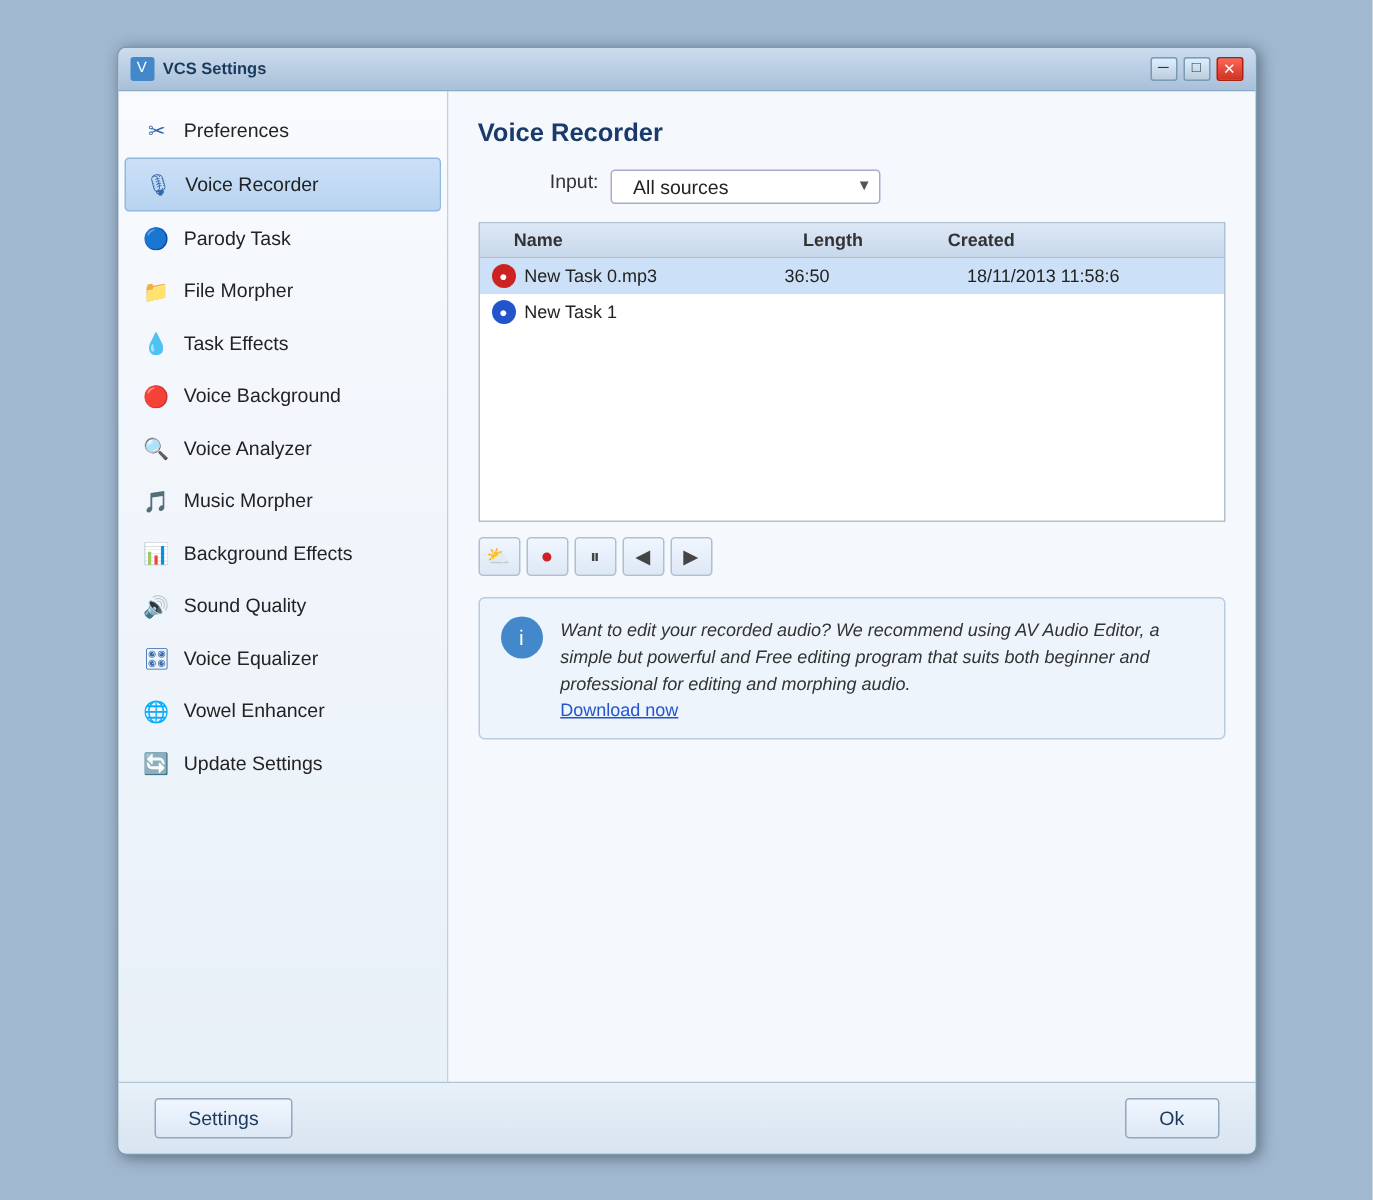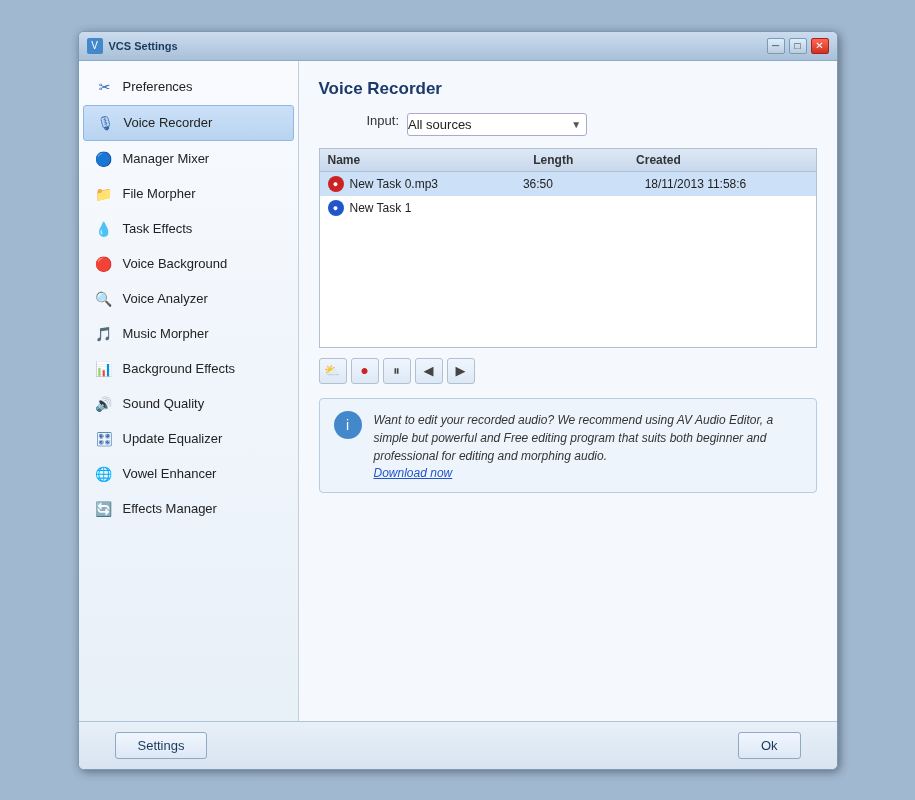--- a/index.html
+++ b/index.html
@@ -131,21 +131,21 @@
     }
     .dropdown-wrap {
       position: relative;
       display: inline-block;
     }
     .dropdown {
       appearance: none;
       background: white;
       border: 1px solid #aac;
       border-radius: 3px;
-      padding: 3px 24px 3px 0;
+      padding: 3px 24px 3px 14px;
       font-size: 13px;
       color: #222;
       width: 180px;
       cursor: pointer;
     }
     .dropdown-arrow {
       position: absolute;
       right: 6px;
       top: 50%;
       transform: translateY(-50%);
@@ -157,21 +157,21 @@
       border: 1px solid #b0c0d0;
       background: white;
       margin-bottom: 10px;
       height: 200px;
       overflow-y: auto;
     }
     .table-header {
       display: flex;
       background: linear-gradient(to bottom, #dce8f5, #c8d8ec);
       border-bottom: 1px solid #b0c0d0;
-      padding: 4px 8px;
+      padding: 4px 23px;
     }
     .th {
       font-size: 12px;
       font-weight: bold;
       color: #333;
     }
     .th-name { flex: 3; }
     .th-length { flex: 1.5; }
     .th-created { flex: 2.5; }
     .table-row {
@@ -256,26 +256,25 @@
       font-size: 12px;
       color: #333;
       line-height: 1.5;
       font-style: italic;
     }
     .info-link {
       color: #2255cc;
       text-decoration: underline;
       cursor: pointer;
       font-size: 12px;
-      font-style: italic;
     }
     .footer {
       background: linear-gradient(to bottom, #e8f0f8, #d8e4f0);
       border-top: 1px solid #b0c4d8;
-      padding: 10px 36px;
+      padding: 10px 24px;
       display: flex;
       justify-content: space-between;
       align-items: center;
     }
     .footer-btn {
       padding: 5px 22px;
       border: 1px solid #90a8c0;
       border-radius: 3px;
       background: linear-gradient(to bottom, #f0f6ff, #dde8f5);
       font-size: 13px;
@@ -308,21 +307,21 @@
     <div class="sidebar-item">
     <span class="sidebar-icon">✂</span>
     <span>Preferences</span>
   </div>
         <div class="sidebar-item active">
     <span class="sidebar-icon">🎙</span>
     <span>Voice Recorder</span>
   </div>
         <div class="sidebar-item">
     <span class="sidebar-icon">🔵</span>
-    <span>Manager Mixer</span>
+    <span>Parody Task</span>
   </div>
         <div class="sidebar-item">
     <span class="sidebar-icon">📁</span>
     <span>File Morpher</span>
   </div>
         <div class="sidebar-item">
     <span class="sidebar-icon">💧</span>
     <span>Task Effects</span>
   </div>
         <div class="sidebar-item">
@@ -340,29 +339,29 @@
         <div class="sidebar-item">
     <span class="sidebar-icon">📊</span>
     <span>Background Effects</span>
   </div>
         <div class="sidebar-item">
     <span class="sidebar-icon">🔊</span>
     <span>Sound Quality</span>
   </div>
         <div class="sidebar-item">
     <span class="sidebar-icon">🎛</span>
-    <span>Update Equalizer</span>
+    <span>Voice Equalizer</span>
   </div>
         <div class="sidebar-item">
     <span class="sidebar-icon">🌐</span>
     <span>Vowel Enhancer</span>
   </div>
         <div class="sidebar-item">
     <span class="sidebar-icon">🔄</span>
-    <span>Effects Manager</span>
+    <span>Update Settings</span>
   </div>
       </div>
 
     <div class="main-panel">
       <div class="main-title">Voice Recorder</div>
 
       <div class="input-row">
         <span class="input-label">Input:</span>
         <div class="dropdown-wrap">
           <select class="dropdown">

